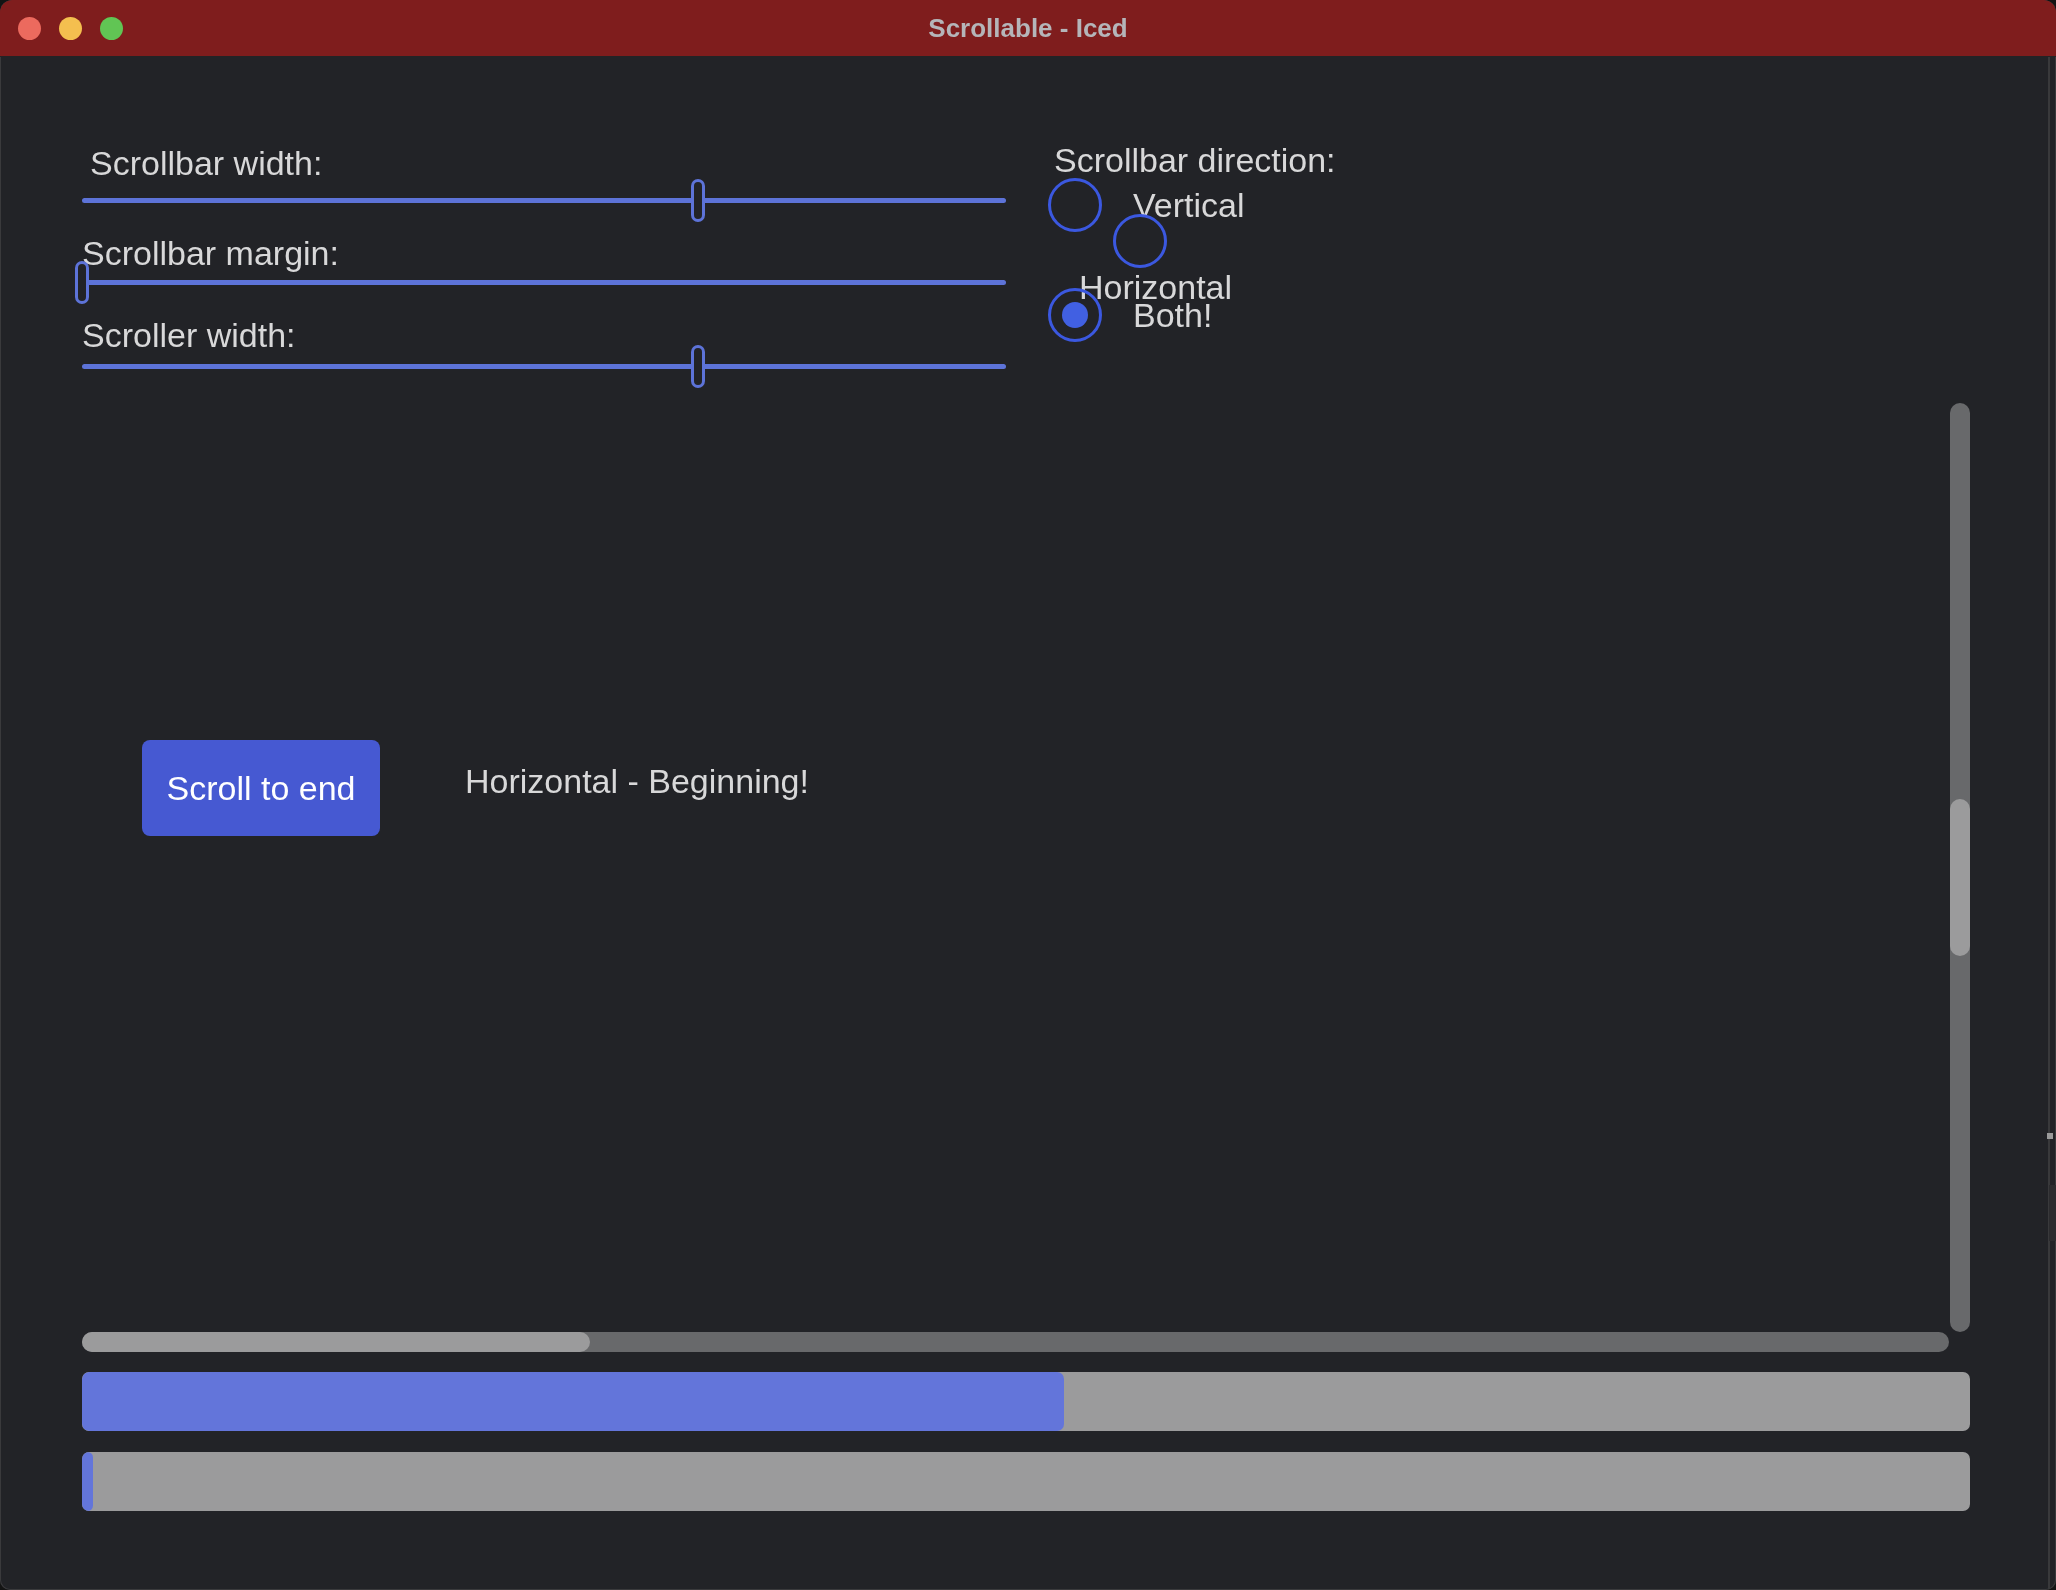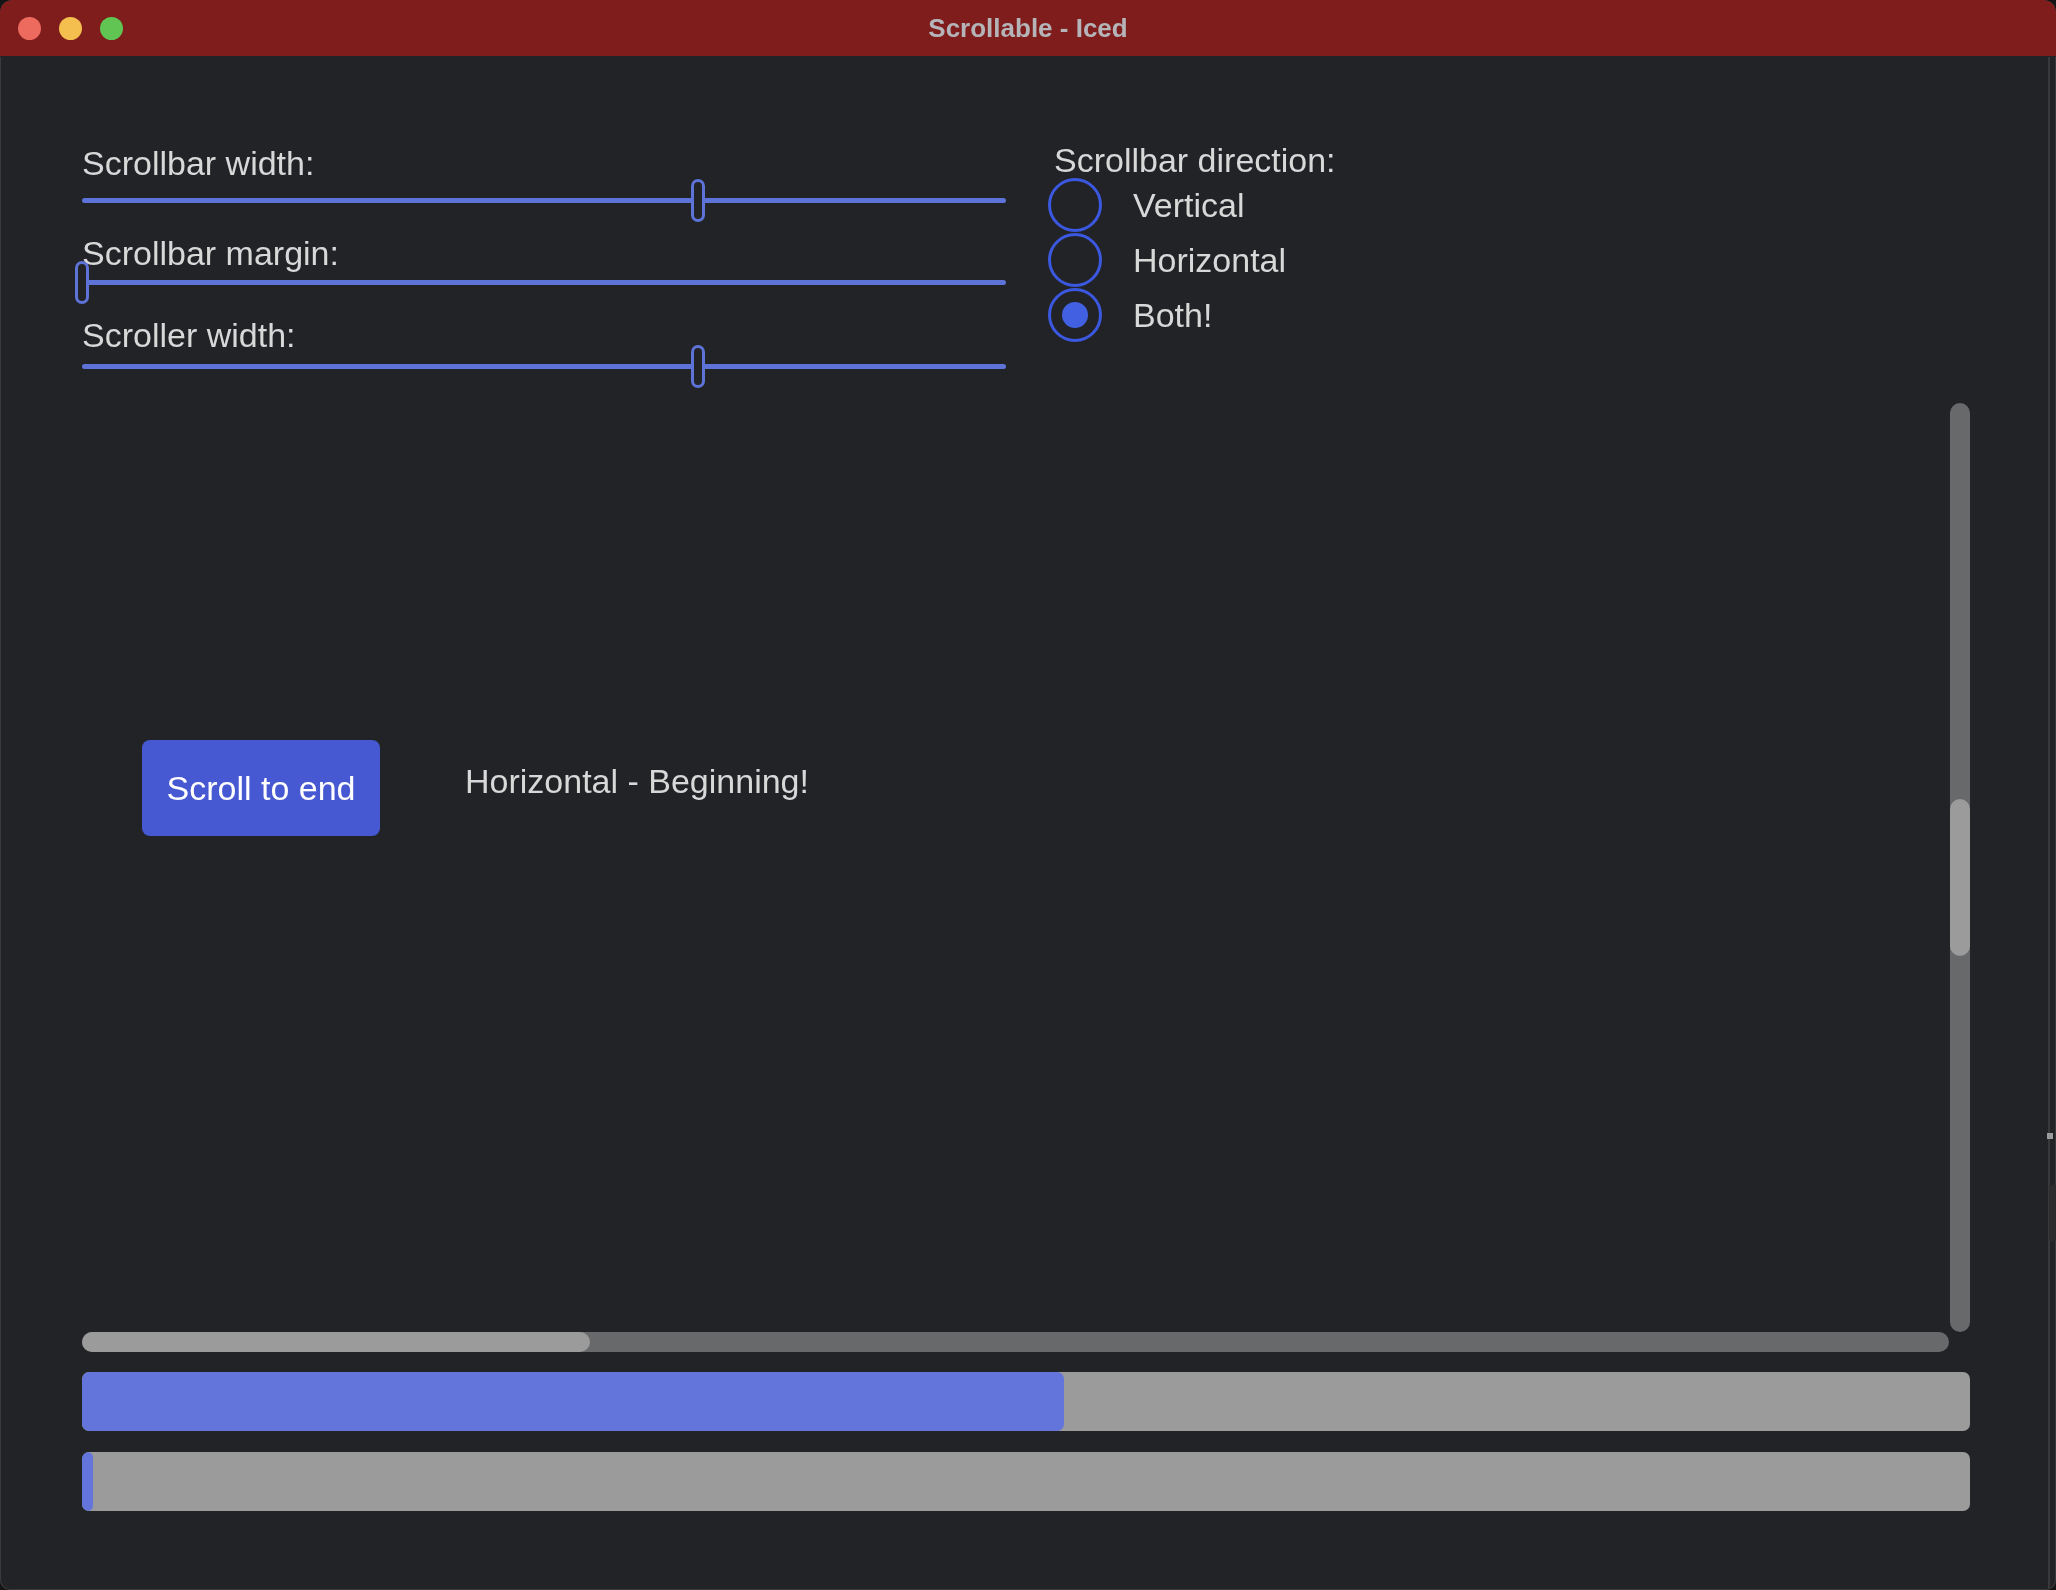--- a/index.html
+++ b/index.html
@@ -100,21 +100,21 @@
 
 <div class="window">
 
   <div class="titlebar">
     <div class="traffic close"></div>
     <div class="traffic minimize"></div>
     <div class="traffic zoom"></div>
     <div class="titlebar-title">Scrollable - Iced</div>
   </div>
 
-  <div class="lbl" style="left:82px; top:141px;">Scrollbar width:</div>
+  <div class="lbl" style="left:90px; top:141px;">Scrollbar width:</div>
   <div class="lbl" style="left:82px; top:231px;">Scrollbar margin:</div>
   <div class="lbl" style="left:82px; top:313px;">Scroller width:</div>
 
   <div class="slider" style="top:179px;">
     <div class="rail"></div>
     <div class="handle" style="left: calc(66.6667% - 7px);"></div>
   </div>
   <div class="slider" style="top:261px;">
     <div class="rail"></div>
     <div class="handle" style="left: calc(0% - 7px);"></div>
@@ -125,21 +125,21 @@
   </div>
 
   <div class="lbl" style="left:1046px; top:138px;margin-left:8px;">Scrollbar direction:</div>
 
   <div class="radio-row" style="top:178px;">
     <div class="radio-circle">
         <div class="radio-dot"></div>
       </div>
     <div class="radio-label">Vertical</div>
   </div>
-  <div class="radio-row" style="top:233px;">
+  <div class="radio-row" style="top:233px;flex-direction:column;">
     <div class="radio-circle">
         <div class="radio-dot"></div>
       </div>
     <div class="radio-label">Horizontal</div>
   </div>
   <div class="radio-row checked" style="top:288px;">
     <div class="radio-circle">
         <div class="radio-dot"></div>
       </div>
     <div class="radio-label">Both!</div>

